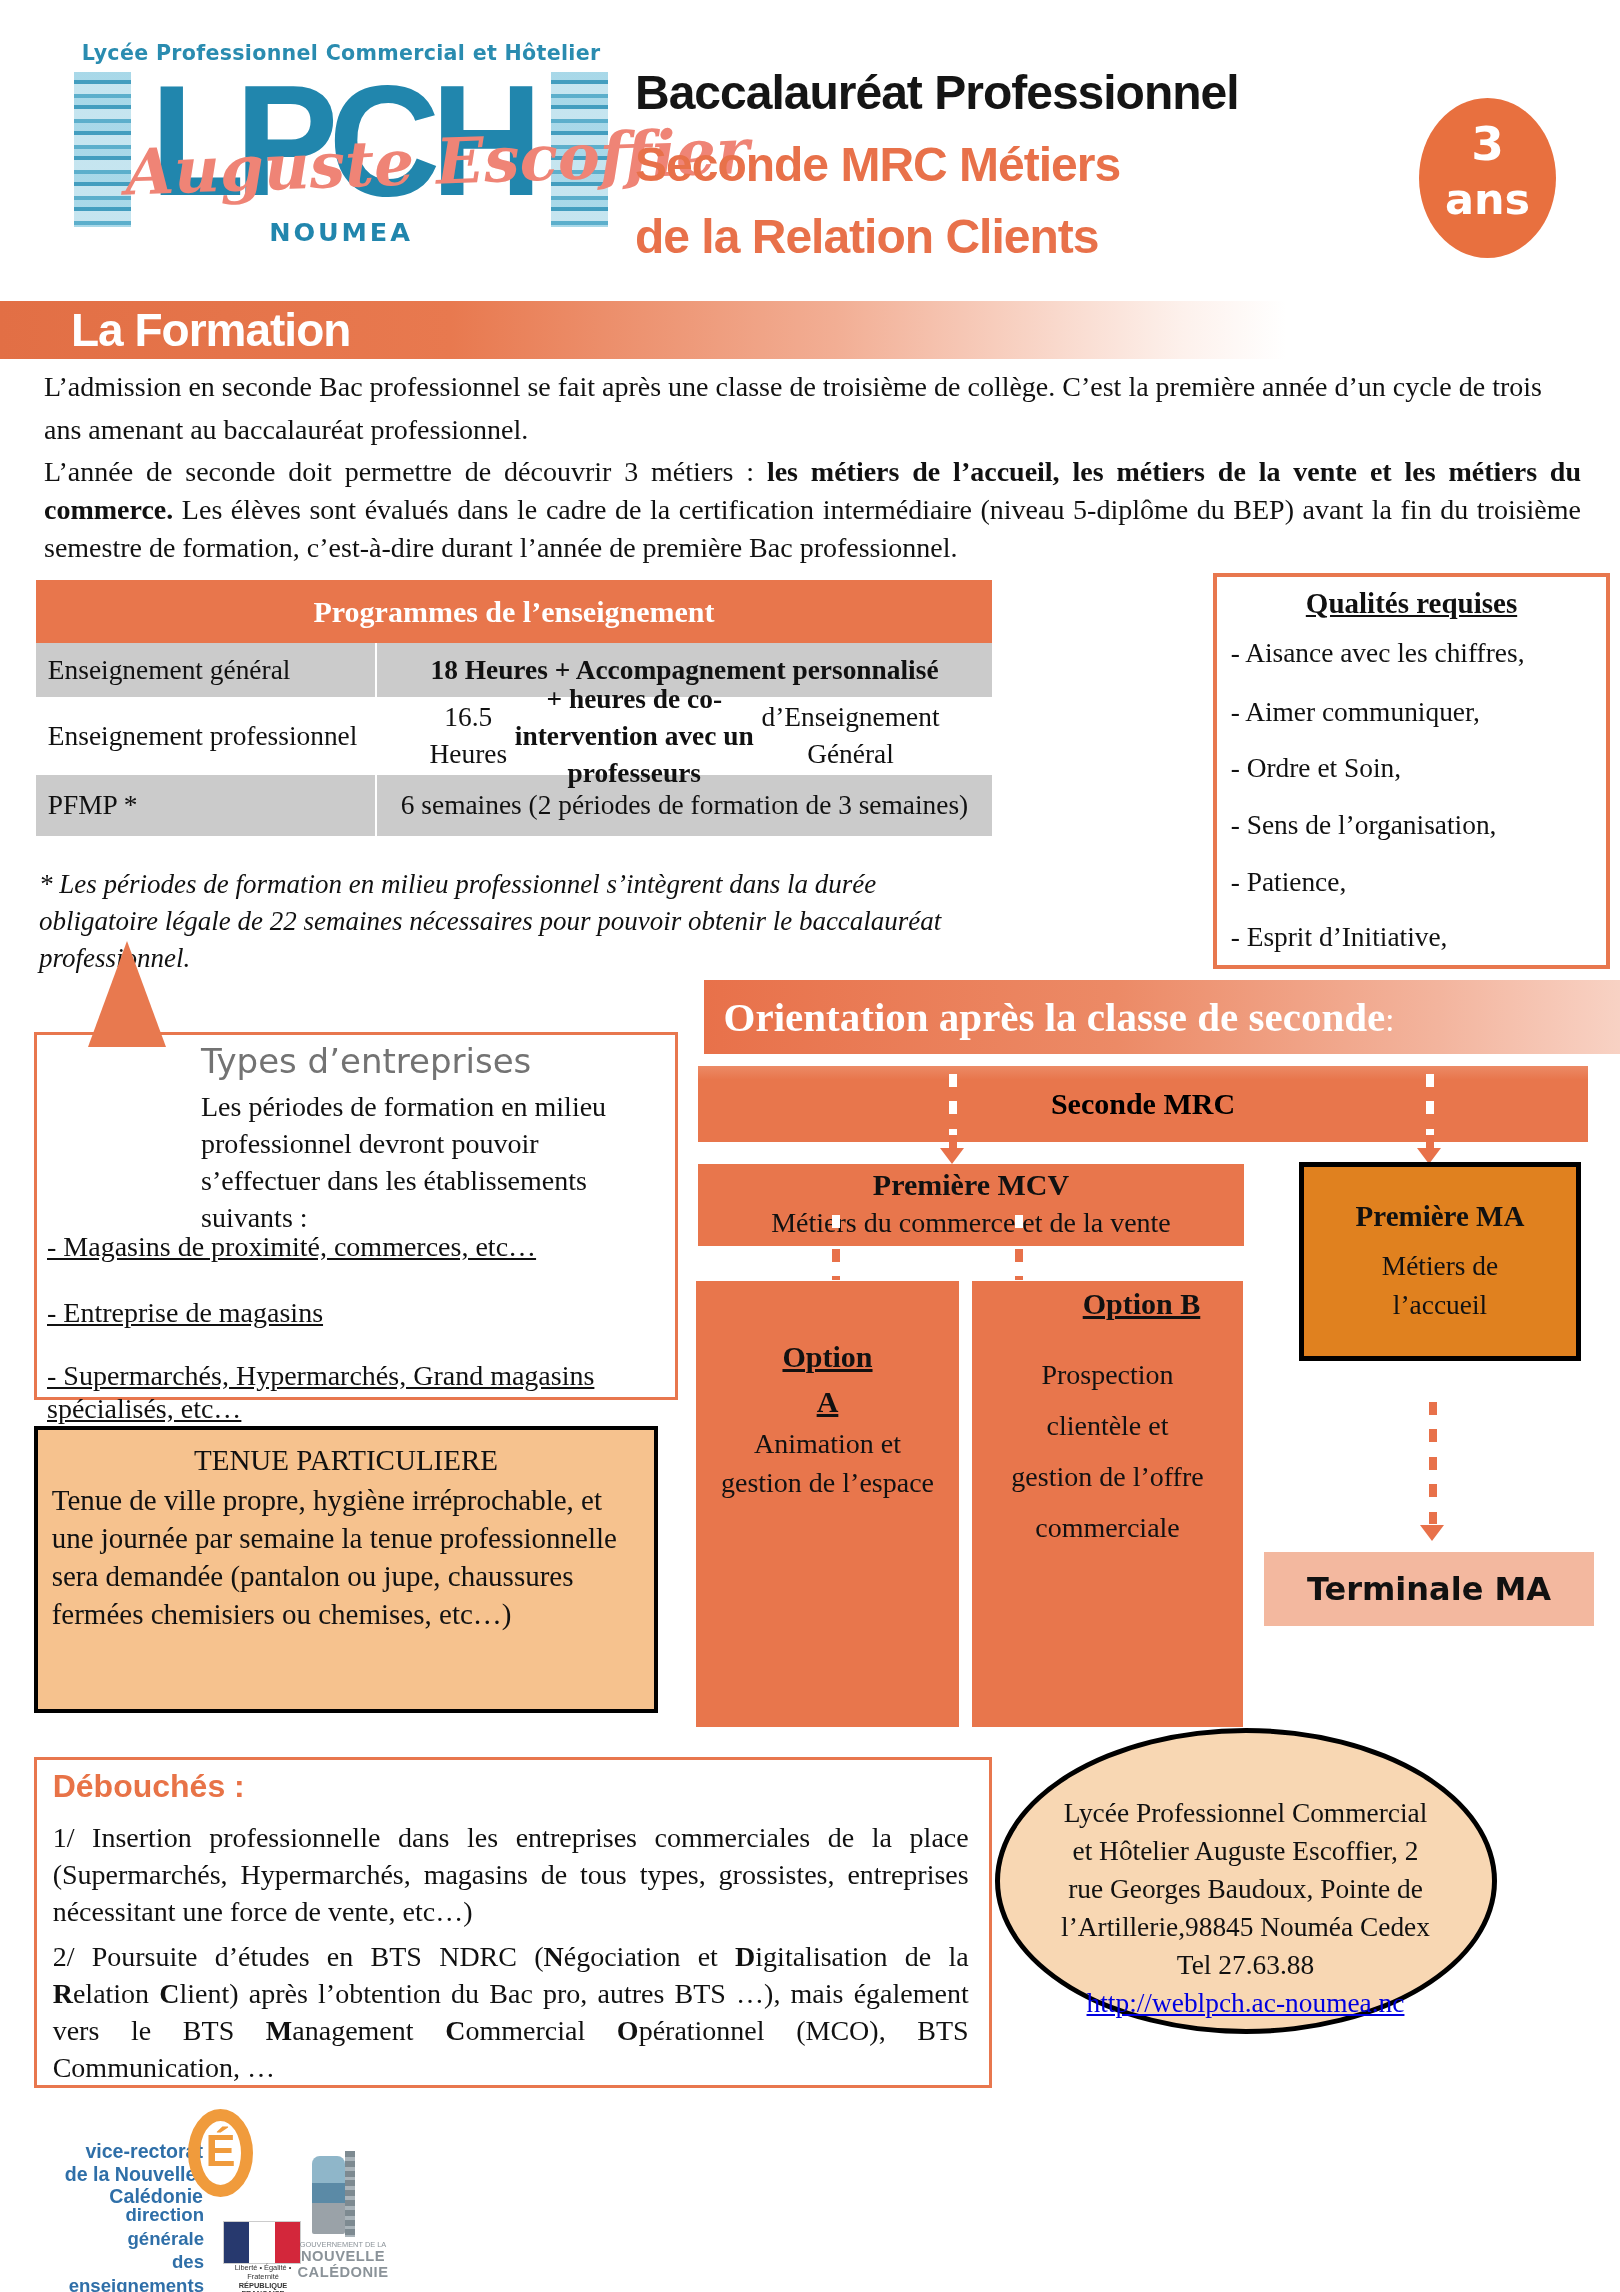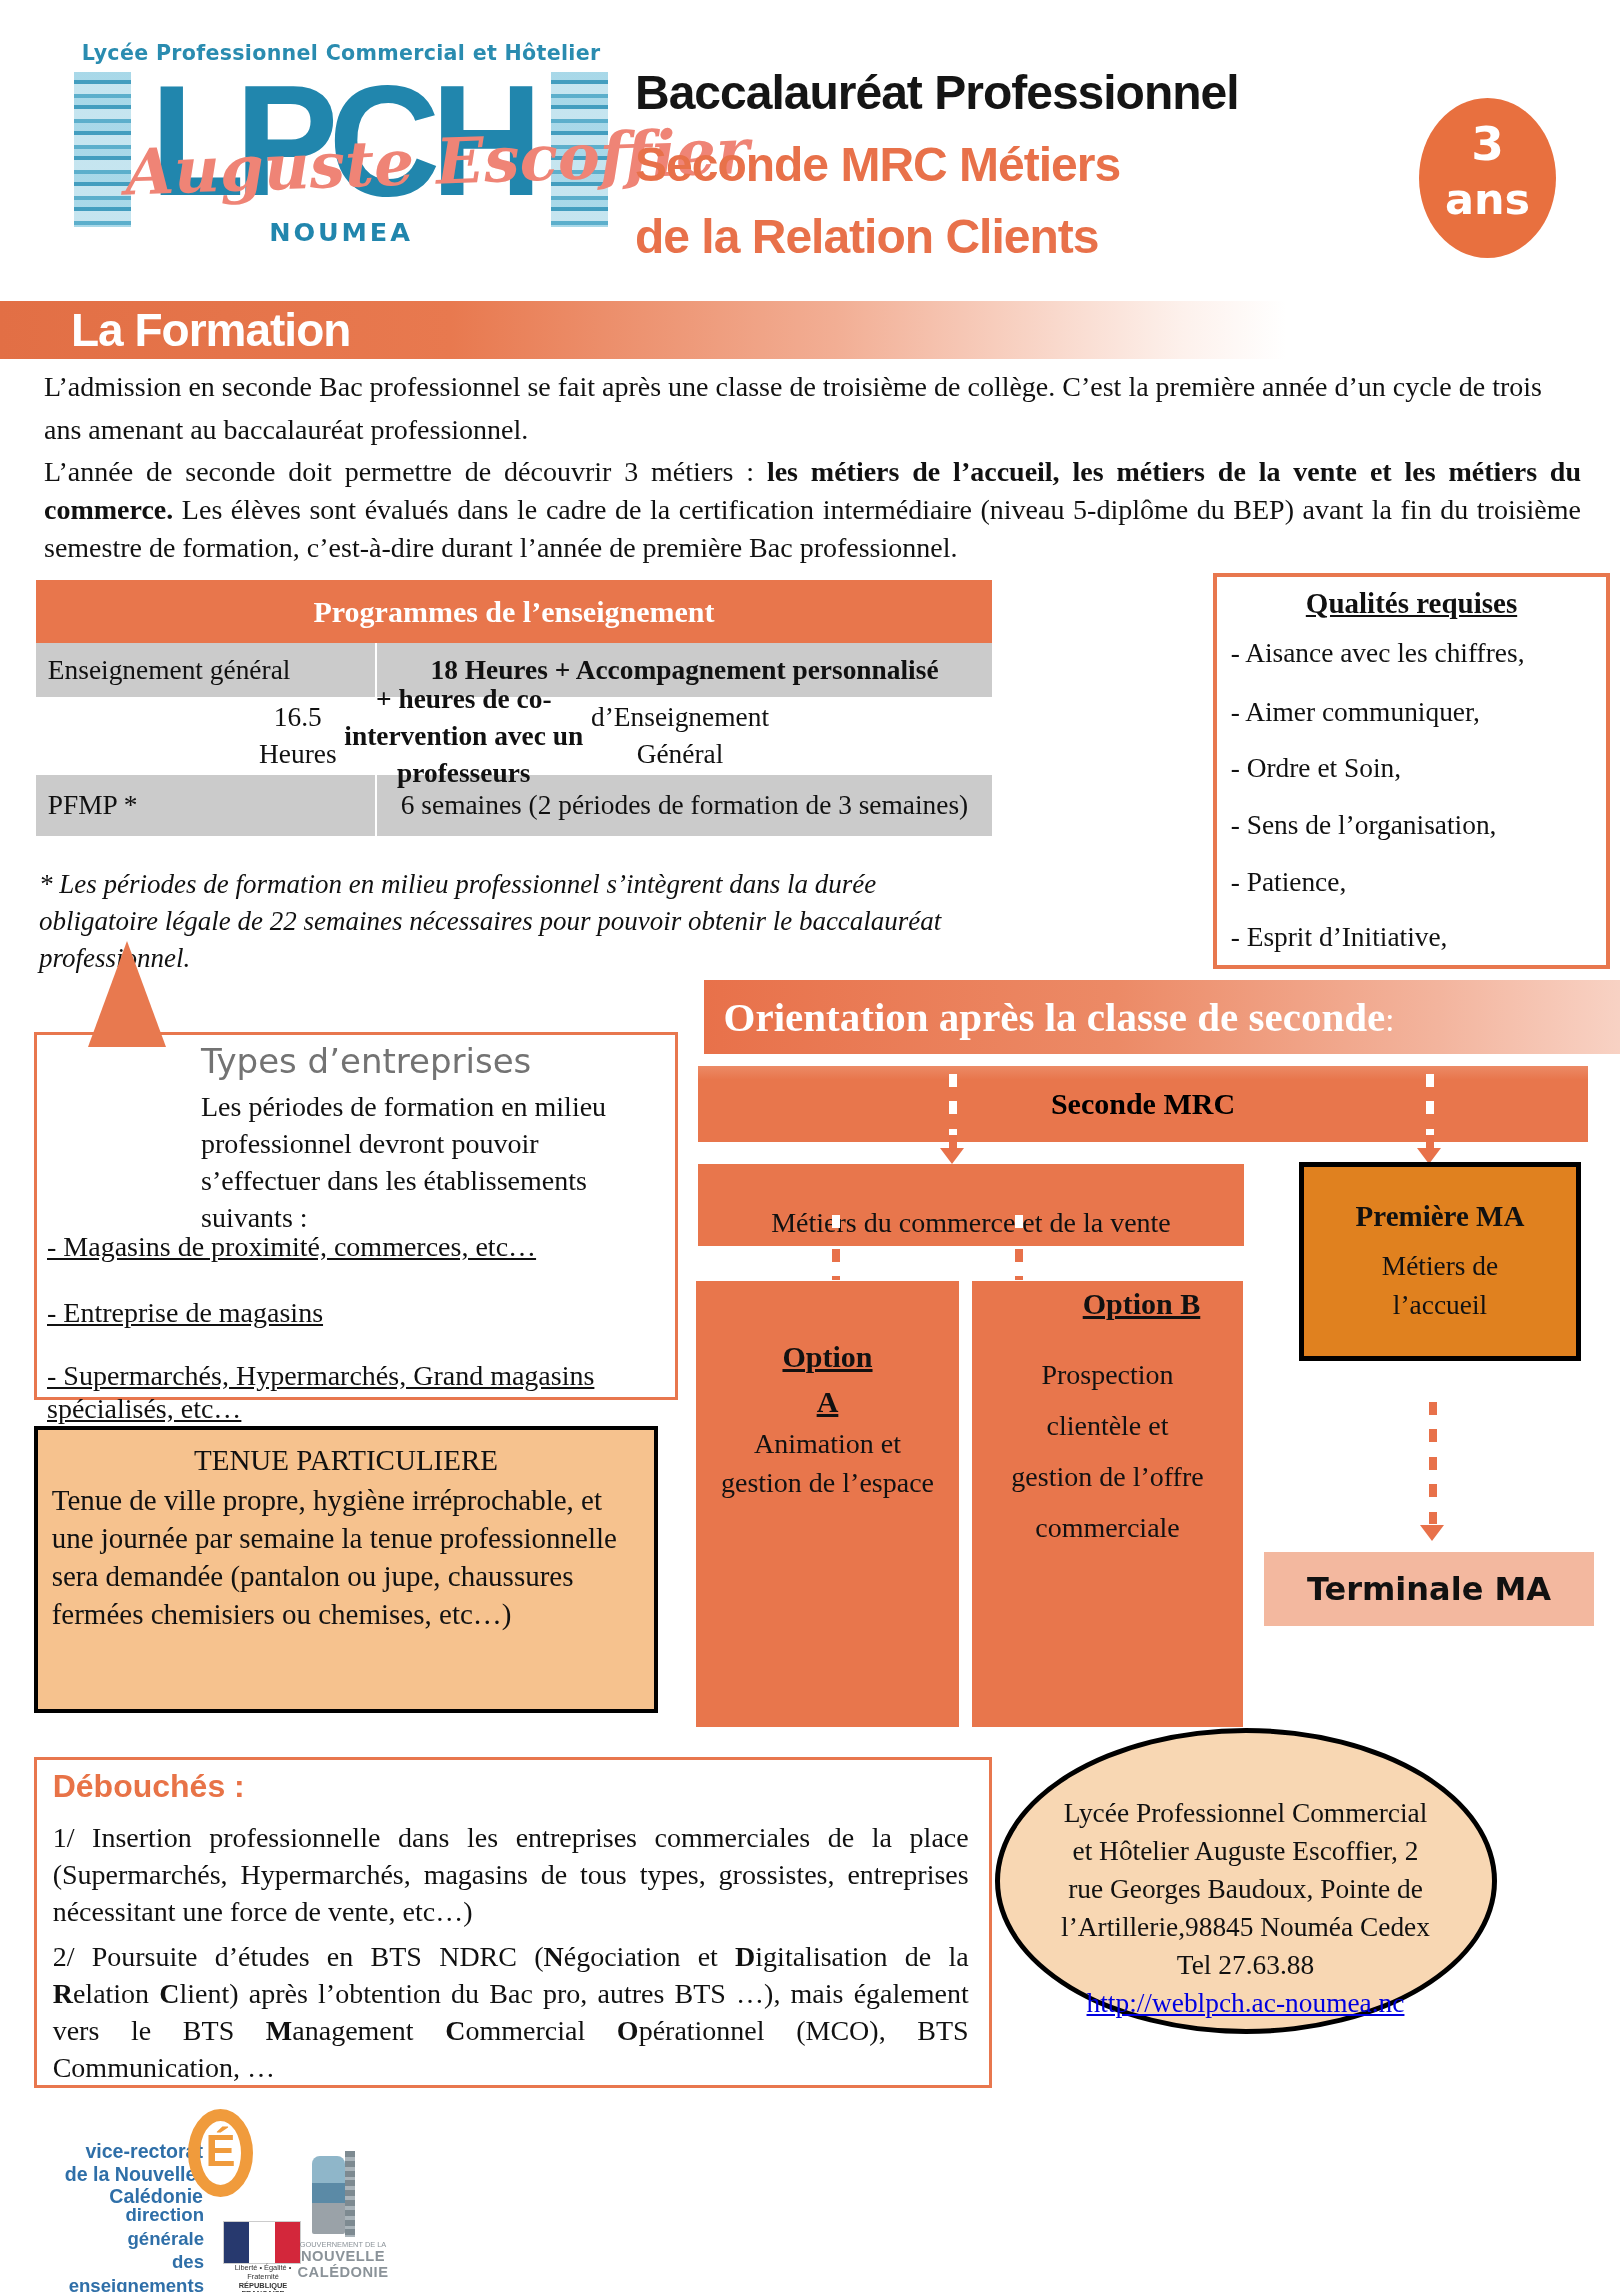--- a/index.html
+++ b/index.html
@@ -177,20 +177,21 @@
 
   <div class="abs" id="prog-table">
     <div class="t-head">Programmes de l’enseignement</div>
     <div class="t-row gray" style="height:54px;">
       <div class="t-c1">Enseignement général</div>
       <div class="t-c2">
           <span style="font-weight: bold;">18 Heures + Accompagnement personnalisé</span>
         </div>
     </div>
     <div class="t-row" style="height:78px;background:#fff;">
+      <div class="t-c1">Enseignement professionnel</div>
       <div class="t-c2" style="max-width:510px;margin:0 auto;">
           <span>16.5 Heures </span>
           <span style="font-weight: bold;">+ heures de co-intervention avec un professeurs</span>
           <span> d’Enseignement Général</span>
         </div>
     </div>
     <div class="t-row gray" style="height:61px;">
       <div class="t-c1">PFMP *</div>
       <div class="t-c2">
           <span>6 semaines (2 périodes de formation de 3 semaines)</span>
@@ -223,20 +224,21 @@
 
   <div class="abs" id="seconde-bar">Seconde MRC</div>
   <div class="abs vdash-white" style="left:949px;top:1074px;height:61px;"></div>
   <div class="abs vdash-white" style="left:1426px;top:1074px;height:61px;"></div>
   <div class="abs vdash-orange" style="left:949px;top:1135px;height:15.7px;"></div>
   <div class="abs vdash-orange" style="left:1426px;top:1135px;height:15.7px;"></div>
   <div class="abs arrowhead" style="left:940px;top:1148px;"></div>
   <div class="abs arrowhead" style="left:1417px;top:1148px;"></div>
 
   <div class="abs" id="mcv-box">
+    <div class="m1">Première MCV</div>
     <div class="m2">Métiers du commerce et de la vente</div>
   </div>
 
   <div class="abs" id="ma-box">
     <div class="m1">Première MA</div>
     <div class="m2">Métiers de</div>
     <div class="m3">l’accueil</div>
   </div>
 
   <div class="abs vdash-white" style="left:832px;top:1215px;height:27.4px;"></div>

